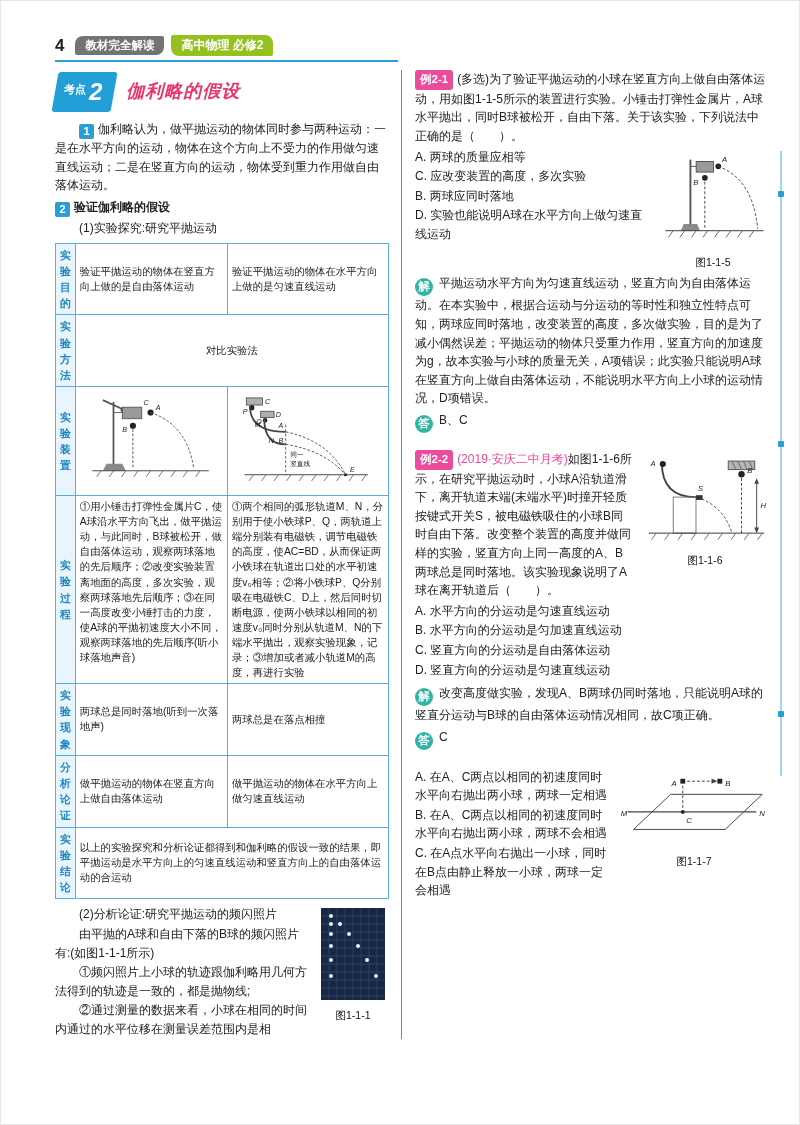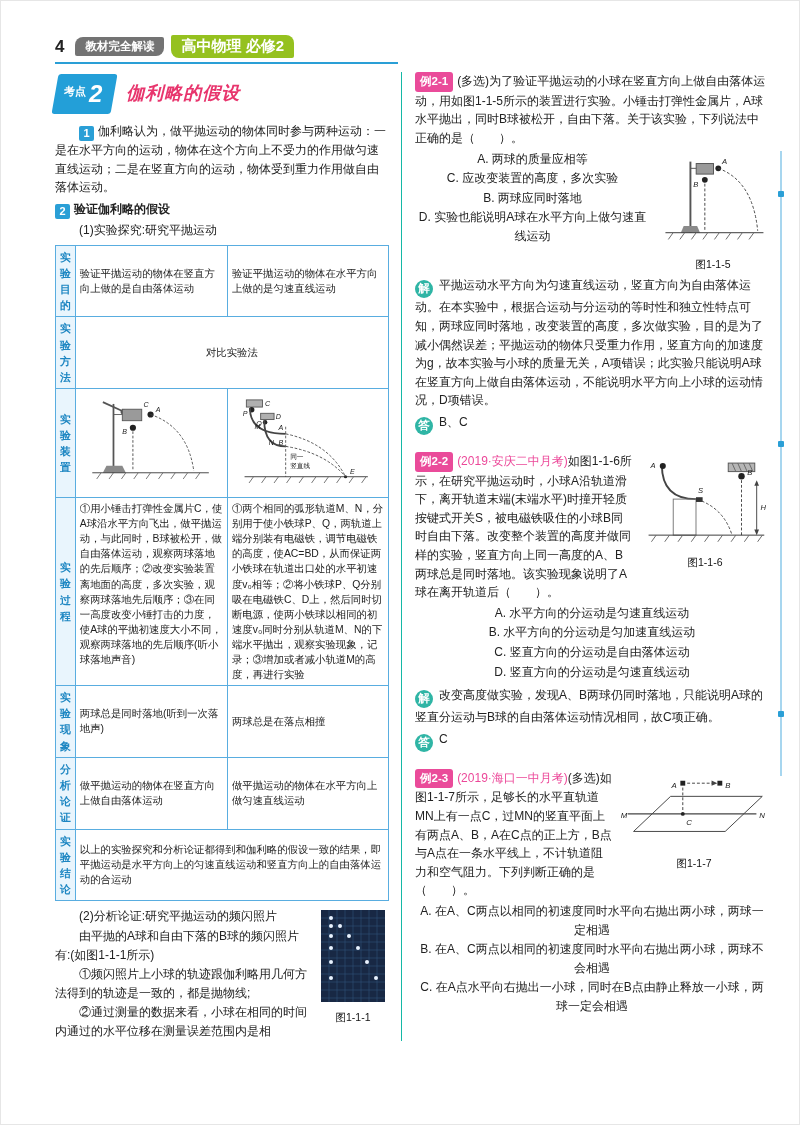--- a/index.html
+++ b/index.html
@@ -5,21 +5,21 @@
   * { margin:0; padding:0; box-sizing:border-box; }
   body { background:#ffffff; font-family:"Liberation Sans", sans-serif; }
   .page { position:relative; width:800px; height:1125px; background:#fff;
           border:1px solid #e6e6e6; padding:34px 30px 18px 54px; overflow:hidden;
           color:#222; }
   
   .pg-header { display:flex; align-items:center; gap:7px; margin-bottom:4px; }
   .pg-num { font-size:17px; font-weight:bold; margin-right:4px; }
   .badge-blue { background:#737373; color:#fff; font-size:11.5px; font-weight:bold;
                 padding:2px 10px; border-radius:8px 2px 8px 2px; }
-  .badge-green { background:#95c11f; color:#fff; font-size:15px; font-weight:bold;
+  .badge-green { background:#95c11f; color:#fff; font-size:12px; font-weight:bold;
                  padding:2px 10px; border-radius:2px 8px 2px 8px; }
   .header-rule { width:48%; height:2px; background:#2a9fd6; margin:2px 0 8px 0; }
   
   .columns { display:flex; align-items:stretch; }
   .col-left { width:346px; padding-right:12px; font-size:12px; line-height:1.55; }
   .col-right { flex:1; border-left:1px solid #14b8a6; padding-left:13px;
                font-size:12px; line-height:1.55; }
   
   .kaodian { margin:2px 0 8px 0; display:flex; align-items:center; }
   .kd-badge { display:inline-block; background:#239fd8; transform:skewX(-10deg);
@@ -48,21 +48,21 @@
   .sect2 p { text-indent:2em; margin-bottom:1px; }
   .figfloat-l { float:right; width:72px; margin:3px 0 2px 6px; text-align:center; }
   .figcap { font-size:10.5px; margin-top:1px; color:#111; }
   
   .example { margin-bottom:9px; overflow:hidden; }
   .ex-badge { background:#ea4b9a; color:#fff; font-weight:bold; font-size:11.5px;
               border-radius:3px; padding:1px 5px; margin-right:4px; display:inline-block; }
   .tag-pink { color:#ec4899; }
   .q { margin-bottom:2px; }
   .opts { margin:1px 0 3px 0; }
-  .opt { margin:1px 0;text-align:center; }
+  .opt { margin:1px 0; }
   .figfloat { float:right; text-align:center; margin:2px 0 2px 7px; }
   .jie { margin:2px 0 3px 0; }
   .jie-badge, .da-badge { background:#2fb5a5; color:#fff; font-size:11.5px; font-weight:bold;
               border-radius:50%; width:18px; height:18px; display:inline-flex;
               align-items:center; justify-content:center; margin-right:6px;
               vertical-align:-3px; }
   .da { margin:0 0 8px 0; }
   
   .side-rule { position:absolute; right:17px; top:150px; width:2px; height:625px;
                background:#a7d6ef; }
@@ -317,21 +317,20 @@
             <rect x="100" y="10" width="5" height="5" fill="#222"></rect>
             <text x="108" y="17">B</text>
             <line x1="69" y1="12.5" x2="96" y2="12.5" stroke="#444" stroke-dasharray="3 2"></line>
             <polygon points="100,12.5 94,9.8 94,15.2" fill="#444"></polygon>
             <line x1="64.5" y1="17" x2="64.5" y2="42" stroke="#444" stroke-dasharray="3 2"></line>
             <circle cx="64.5" cy="44" r="2" fill="#222"></circle>
             <text x="68" y="55">C</text>
           </svg>
           <div class="figcap">图1-1-7</div>
         </div>
-        <p class="q"><span class="ex-badge">例2-3</span><span class="tag-pink">(2019·海口一中月考)</span><span>(多选)</span><span>如图1-1-7所示，足够长的水平直轨道MN上有一点C，过MN的竖直平面上有两点A、B，A在C点的正上方，B点与A点在一条水平线上，不计轨道阻力和空气阻力。下列判断正确的是（　　）。</span></p>
         <div class="opts">
           <div class="opt">A. 在A、C两点以相同的初速度同时水平向右抛出两小球，两球一定相遇</div>
           <div class="opt">B. 在A、C两点以相同的初速度同时水平向右抛出两小球，两球不会相遇</div>
           <div class="opt">C. 在A点水平向右抛出一小球，同时在B点由静止释放一小球，两球一定会相遇</div>
         </div>
         <div class="clear"></div>
       </div>
 
     </div>
   </div>

